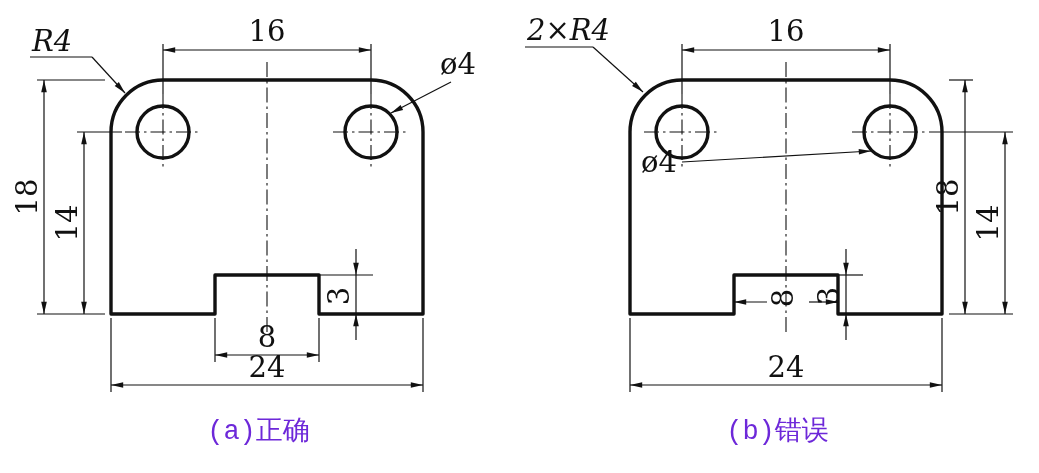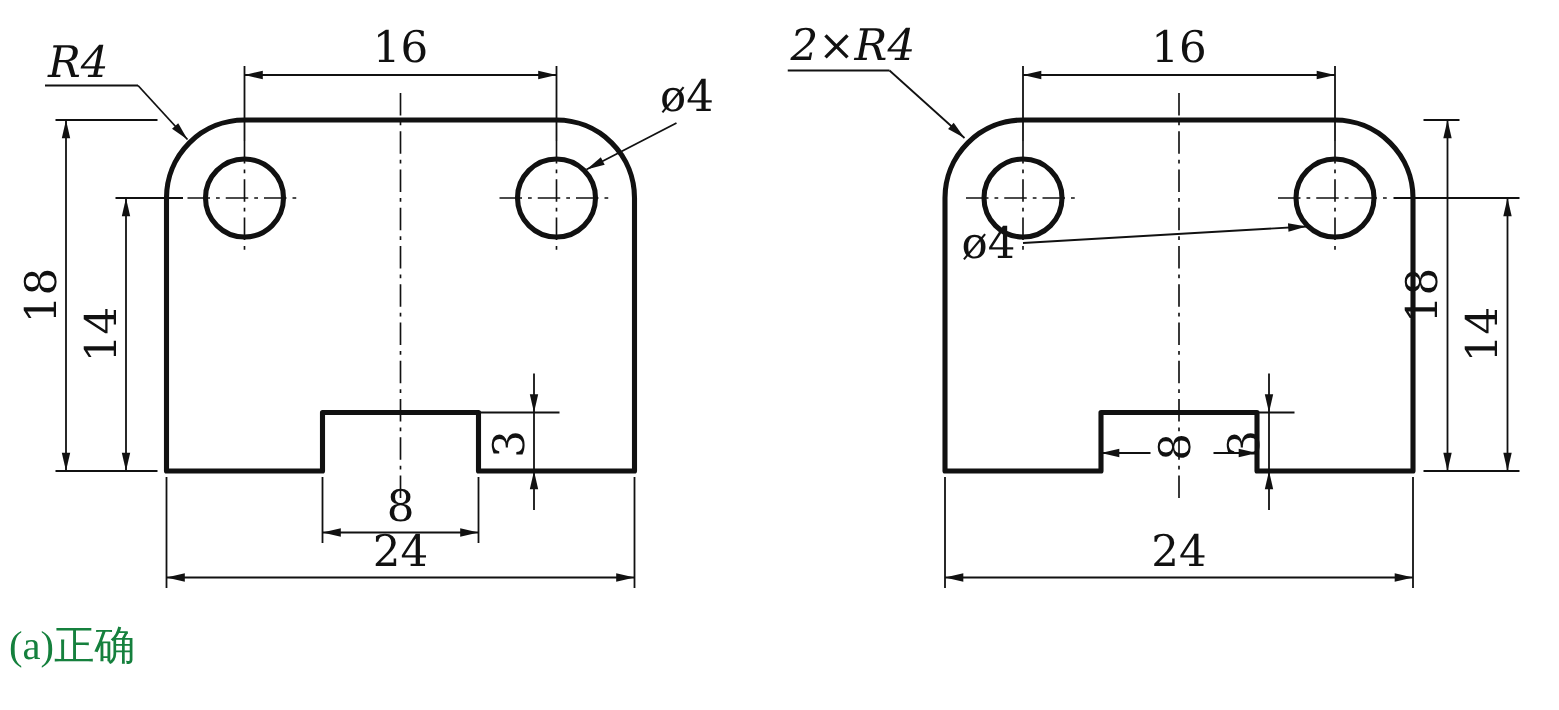--- a/index.html
+++ b/index.html
@@ -9,21 +9,21 @@
   figure{width:505px}
   svg.drawing{display:block}
   .outline path,.outline circle{fill:none;stroke:#111;stroke-width:3.4;stroke-linejoin:round}
   .thin line{stroke:#111;stroke-width:1.2;fill:none}
   .cl line{stroke:#111;stroke-width:1.1;fill:none;stroke-dasharray:15 4 2.5 4}
   .a2{marker-start:url(#arr);marker-end:url(#arr)}
   .ae{marker-end:url(#arr)}
   svg text{font-size:29px;fill:#111;text-anchor:middle;font-family:"DejaVu Serif",serif}
   svg text.ts{text-anchor:start}
   svg text.it{font-style:italic}
-  figcaption{font-size:27px;color:#15803d;margin-top:14px;font-family:Liberation Serif, serif}
+  figcaption{text-align:center;font-size:27px;color:#6d28d9;margin-top:14px;font-family:Liberation Mono, monospace}
 </style>
 </head>
 <body>
 
 <svg width="0" height="0" style="position:absolute" aria-hidden="true">
   <defs>
     <marker id="arr" markerUnits="userSpaceOnUse" markerWidth="14" markerHeight="8" refX="13" refY="4" orient="auto-start-reverse">
       <path d="M13,4 L0.8,1.2 L0.8,6.8 Z" fill="#111"></path>
     </marker>
   </defs>
@@ -166,15 +166,16 @@
         <text transform="rotate(-90 314 286)" x="314" y="286">3</text>
       </g>
 
       <g class="thin">
         <line x1="105" y1="308" x2="105" y2="382"></line>
         <line x1="417" y1="308" x2="417" y2="382"></line>
         <line class="a2" x1="105" y1="375" x2="417" y2="375"></line>
         <text x="261" y="367">24</text>
       </g>
     </svg>
+    <figcaption>(b)错误</figcaption>
   </figure>
 
 </div>
 
 </body></html>

